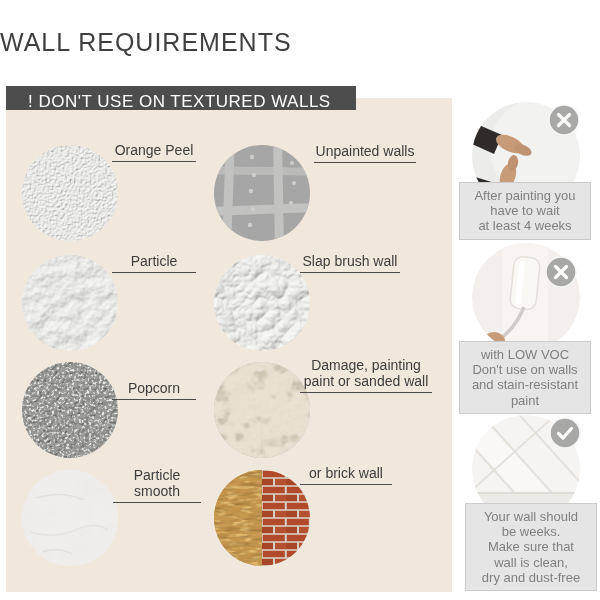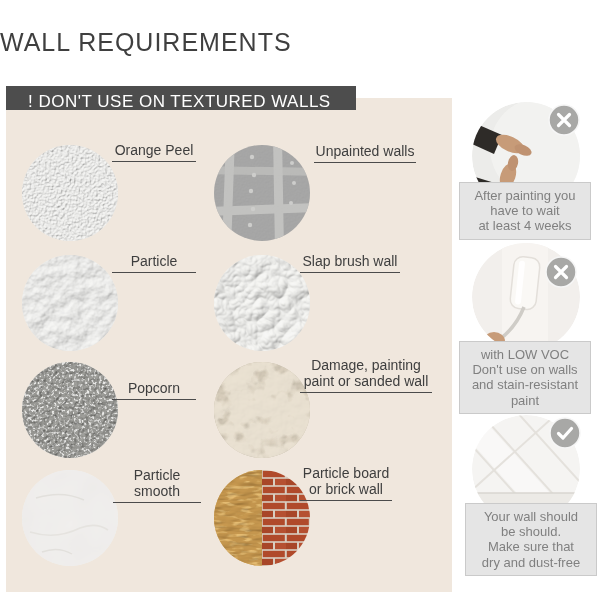--- a/index.html
+++ b/index.html
@@ -211,21 +211,20 @@
 
     <svg class="tex" style="left:214px;top:470px" viewBox="0 0 96 96">
       <g clip-path="url(#clip48)">
         <rect width="48" height="96" fill="#d9ad63"></rect>
         <rect width="48" height="96" filter="url(#f-osb)" opacity="0.88"></rect>
         <rect width="48" height="96" fill="#a9772f" filter="url(#f-osbdots)" opacity="0.5"></rect>
         <rect x="48" width="48" height="96" fill="url(#p-brick)"></rect>
       </g>
     </svg>
     <div class="tlabel" style="left:300px;top:465px;width:92px">
-      <span>Particle board</span>
       <span>or brick wall</span>
     </div>
 
   </div>
 
   <div>
 
     <svg class="rimg" style="left:472px;top:102px" viewBox="0 0 108 108">
       <g clip-path="url(#clip54)">
         <circle cx="54" cy="54" r="54" fill="#ececea"></circle>
@@ -286,19 +285,20 @@
         <rect x="0" y="78" width="108" height="30" fill="#eceae6"></rect>
         <line x1="0" y1="78" x2="108" y2="78" stroke="#d9d6d1" stroke-width="1.5"></line>
       </g>
     </svg>
     <svg class="badge" style="left:549px;top:417px" viewBox="0 0 32 32">
       <circle cx="16" cy="16" r="15" fill="#a8a8a6" stroke="#f6f6f6" stroke-width="1.5"></circle>
       <path d="M9.5,16.5 L14,21 L22.5,11.5" stroke="#ffffff" stroke-width="3.2" fill="none" stroke-linecap="round" stroke-linejoin="round"></path>
     </svg>
     <div class="note" style="left:465px;top:503px">
       <div>Your wall should</div>
-      <div>be should.</div>
+      <div>be weeks.</div>
       <div>Make sure that</div>
+      <div>wall is clean,</div>
       <div>dry and dust-free</div>
     </div>
 
   </div>
 </div>
 
 </body></html>

